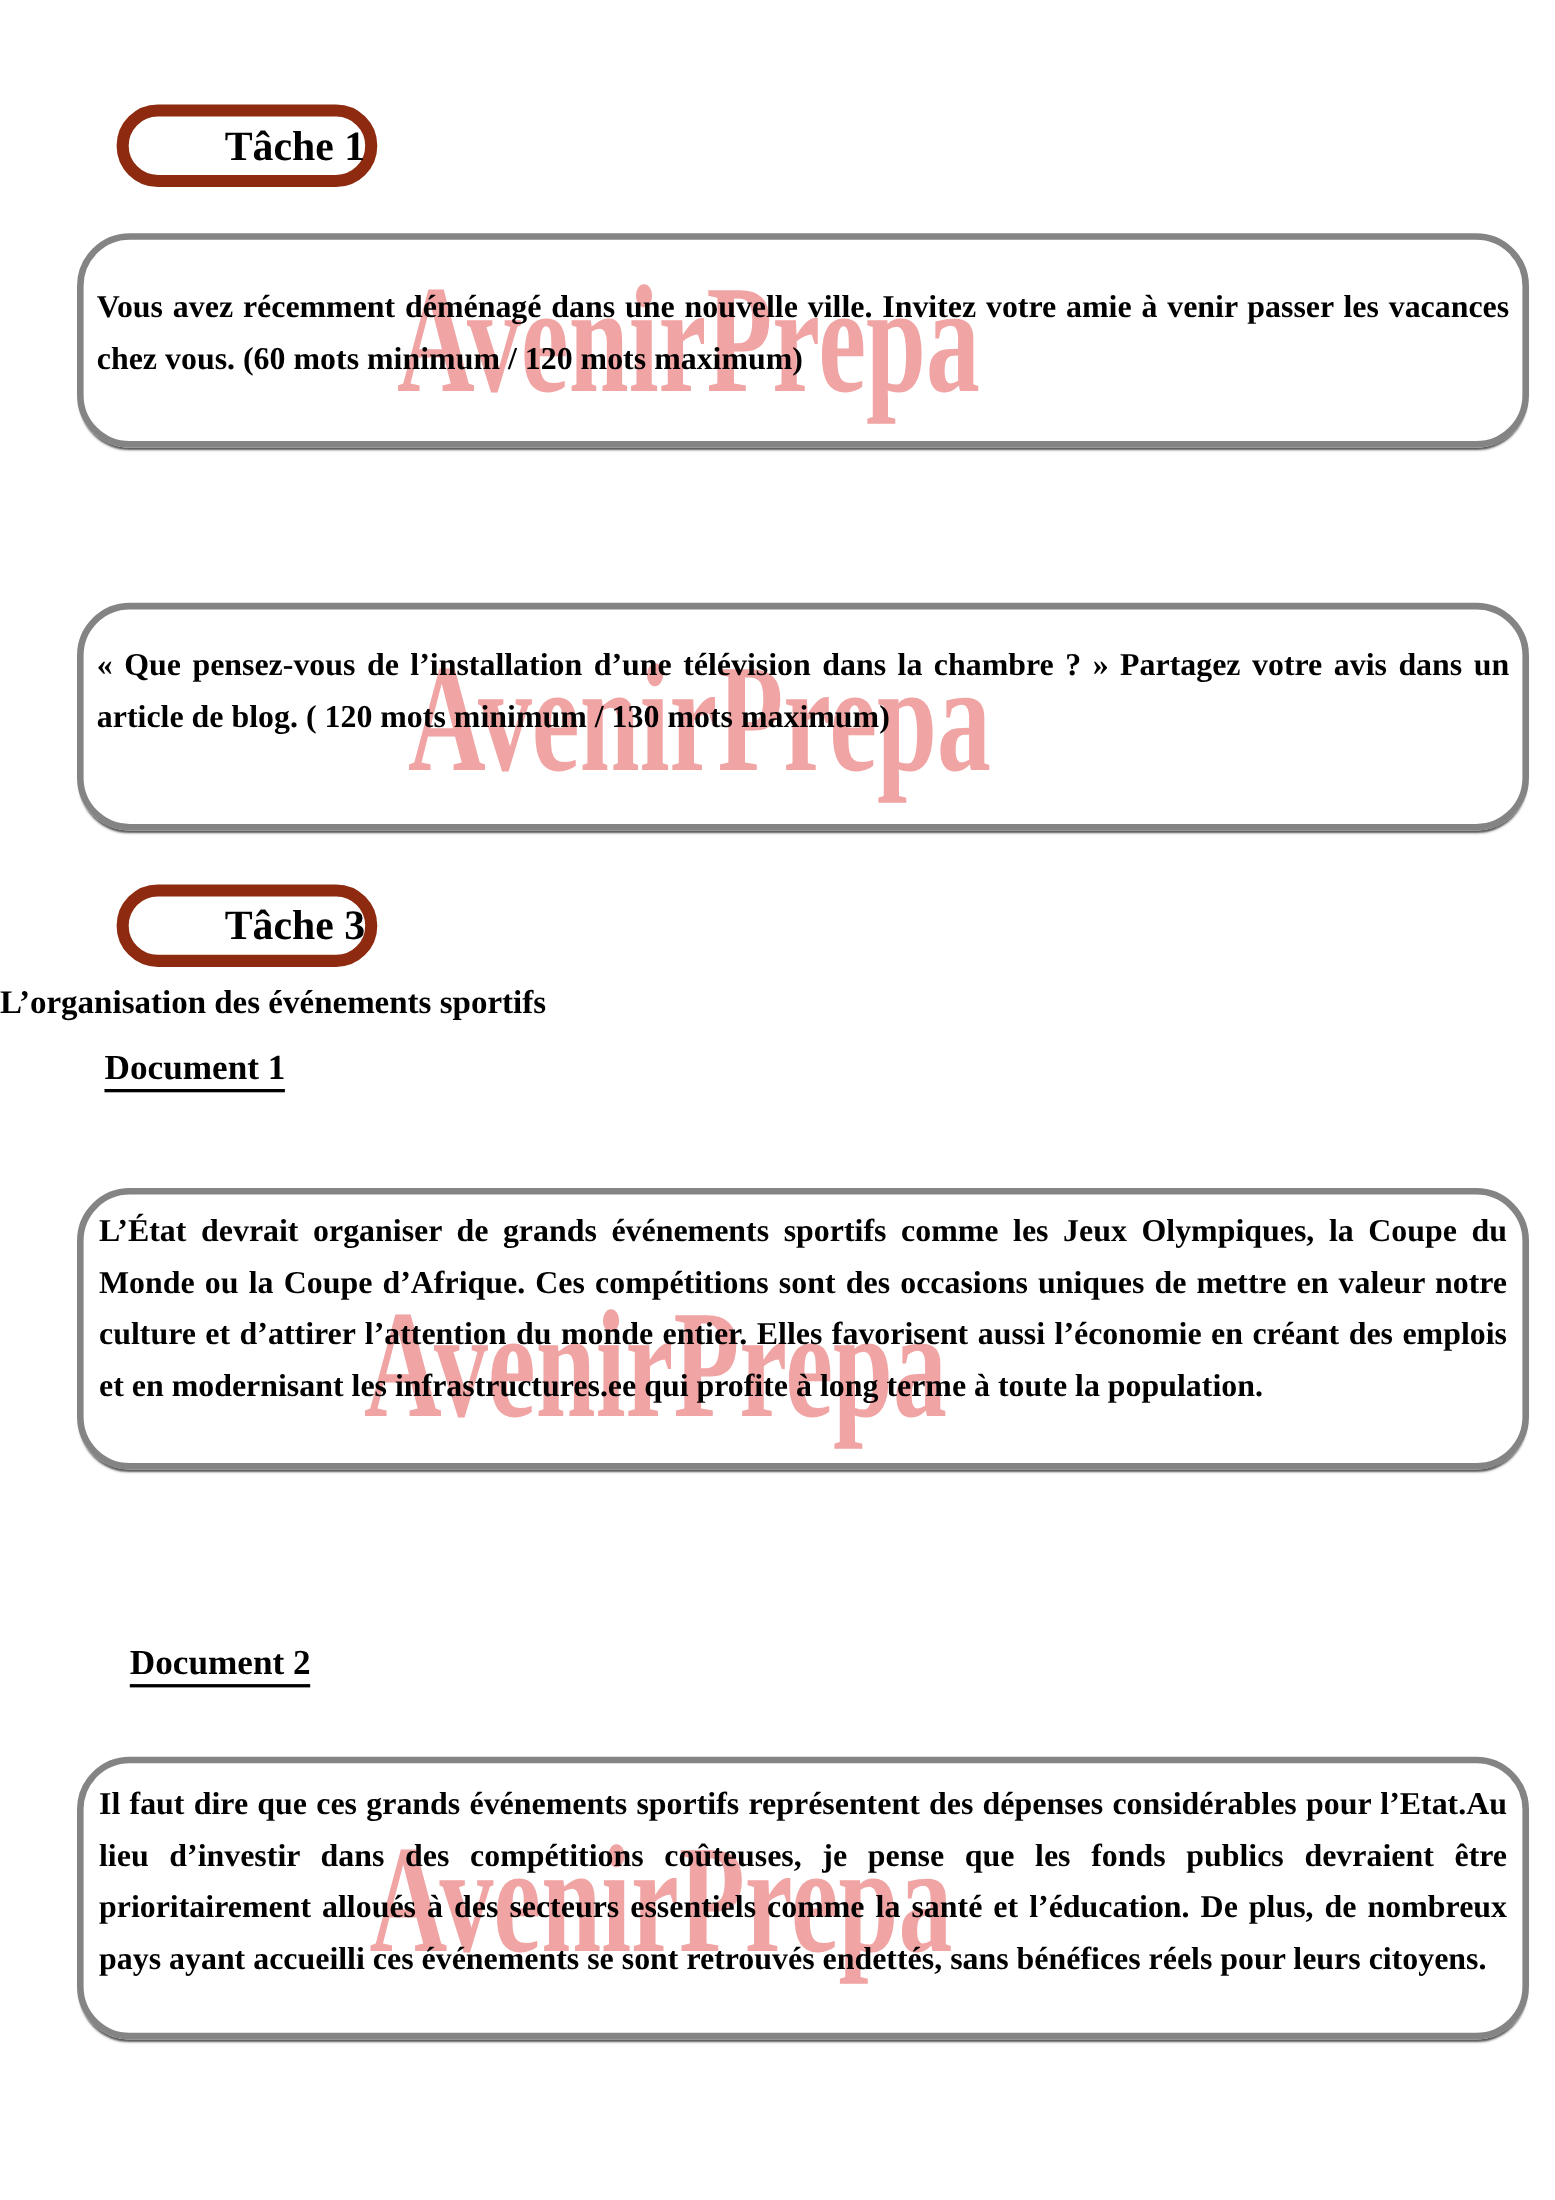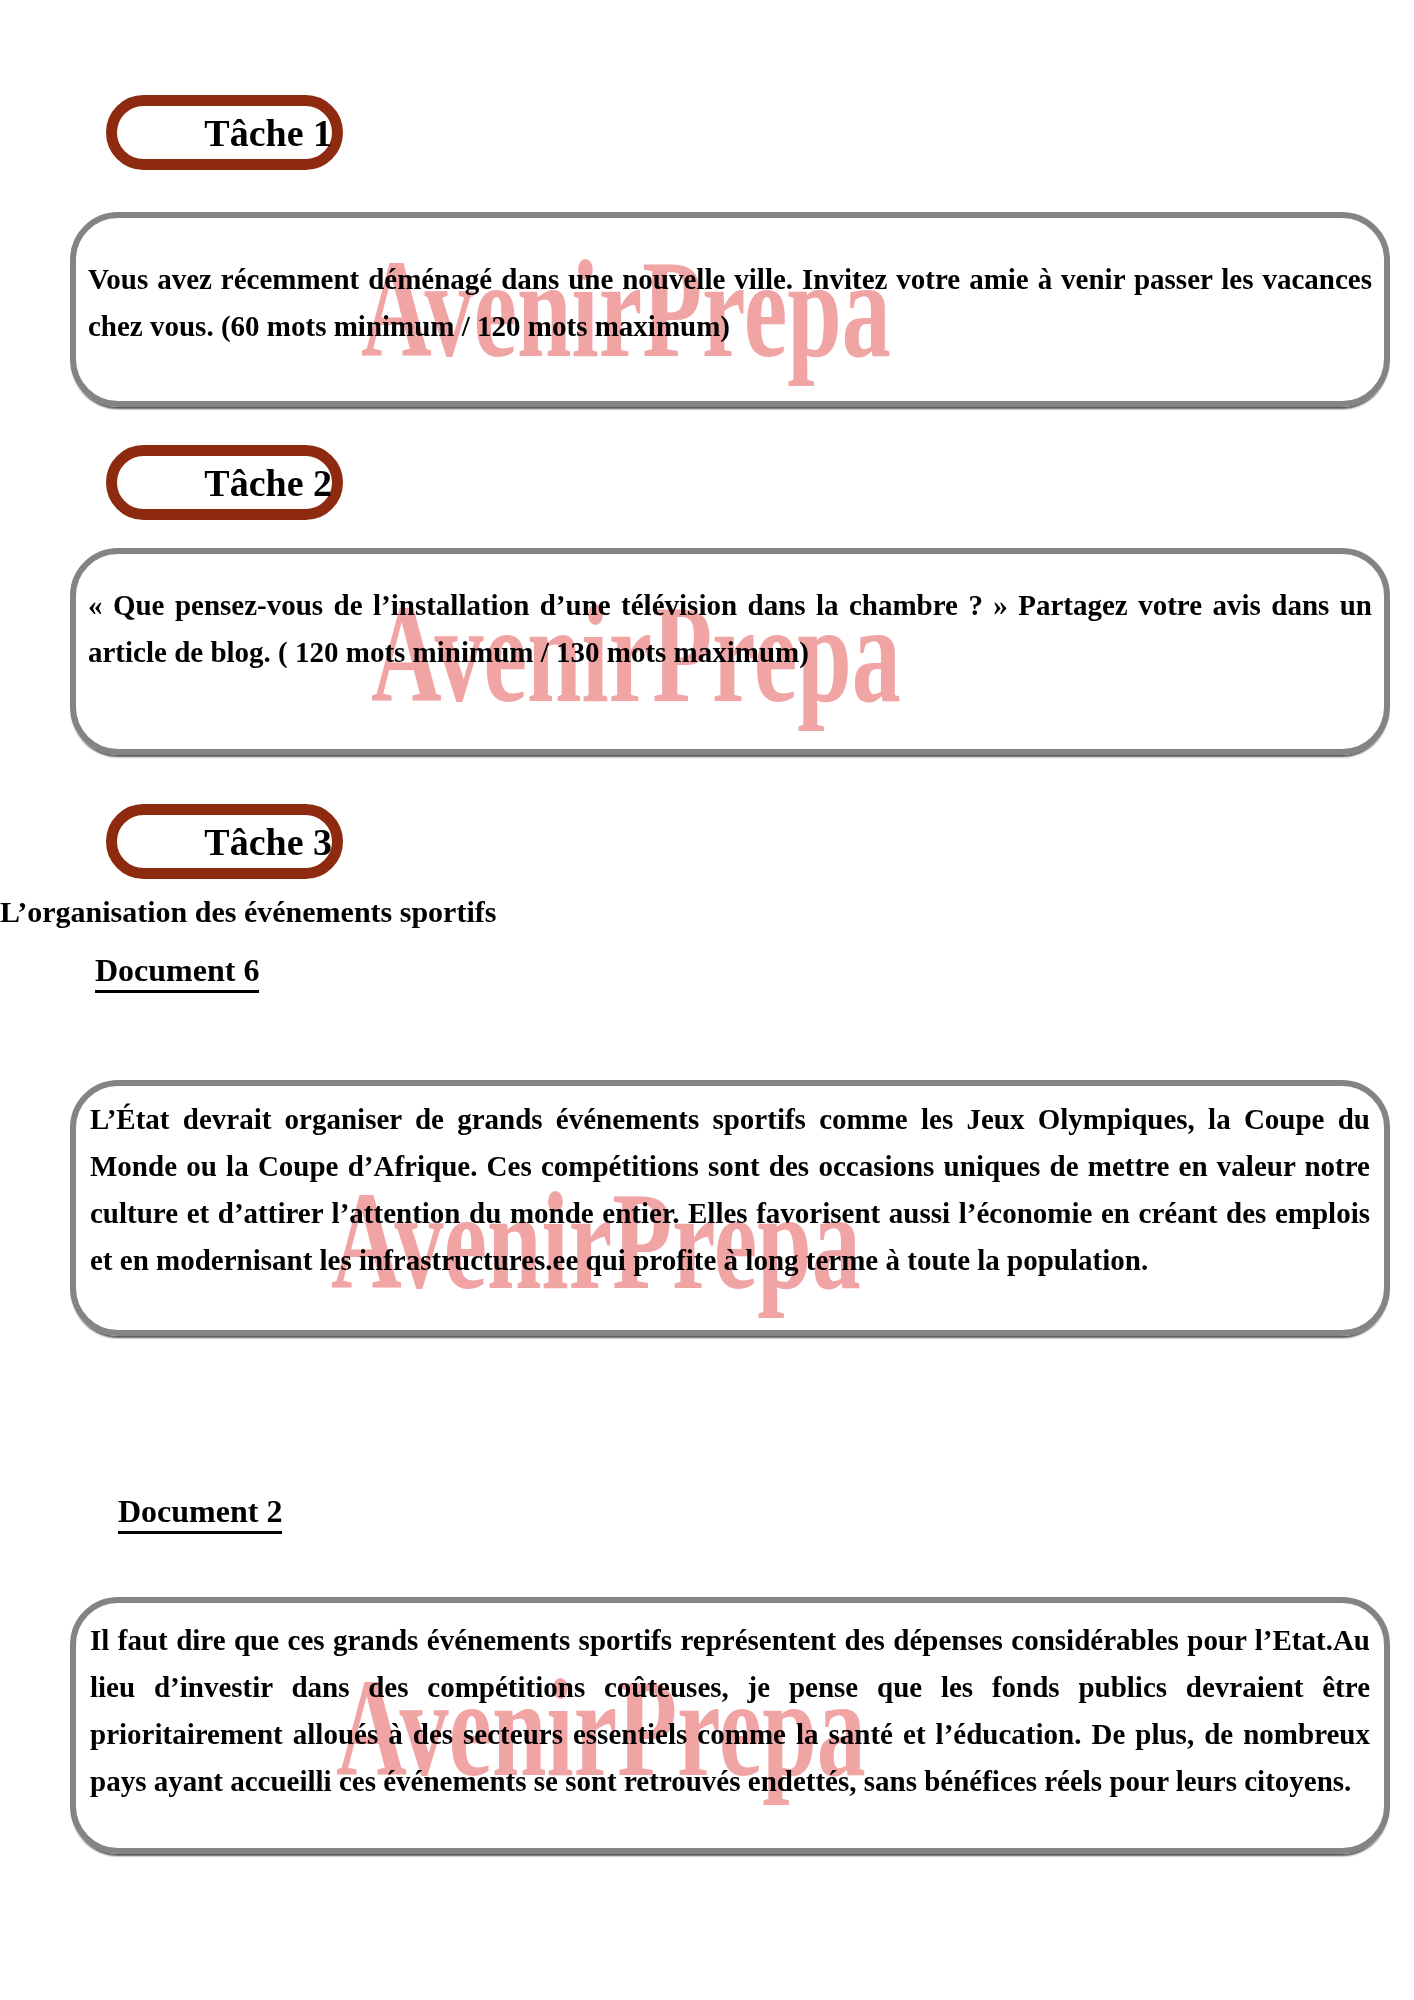--- a/index.html
+++ b/index.html
@@ -108,36 +108,33 @@
 
   <div class="badge badge-1">
     <span>Tâche 1</span>
   </div>
 
   <div class="task-box box-1">
     <span class="watermark wm-1">AvenirPrepa</span>
     <p>Vous avez récemment déménagé dans une nouvelle ville. Invitez votre amie à venir passer les vacances chez vous. (60 mots minimum / 120 mots maximum)</p>
   </div>
 
-  <div class="badge badge-2">
-    <span>Tâche 2</span>
-  </div>
 
   <div class="task-box box-2">
     <span class="watermark wm-2">AvenirPrepa</span>
     <p>« Que pensez-vous de l’installation d’une télévision dans la chambre ? » Partagez votre avis dans un article de blog. ( 120 mots minimum / 130 mots maximum)</p>
   </div>
 
   <div class="badge badge-3">
     <span>Tâche 3</span>
   </div>
 
   <div class="section-title">L’organisation des événements sportifs</div>
 
-  <div class="doc-heading doc-heading-1">Document 6</div>
+  <div class="doc-heading doc-heading-1">Document 1</div>
 
   <div class="task-box box-3">
     <span class="watermark wm-3">AvenirPrepa</span>
     <p>L’État devrait organiser de grands événements sportifs comme les Jeux Olympiques, la Coupe du Monde ou la Coupe d’Afrique. Ces compétitions sont des occasions uniques de mettre en valeur notre culture et d’attirer l’attention du monde entier. Elles favorisent aussi l’économie en créant des emplois et en modernisant les infrastructures.ee qui profite à long terme à toute la population.</p>
   </div>
 
   <div class="doc-heading doc-heading-2">Document 2</div>
 
   <div class="task-box box-4">
     <span class="watermark wm-4">AvenirPrepa</span>

